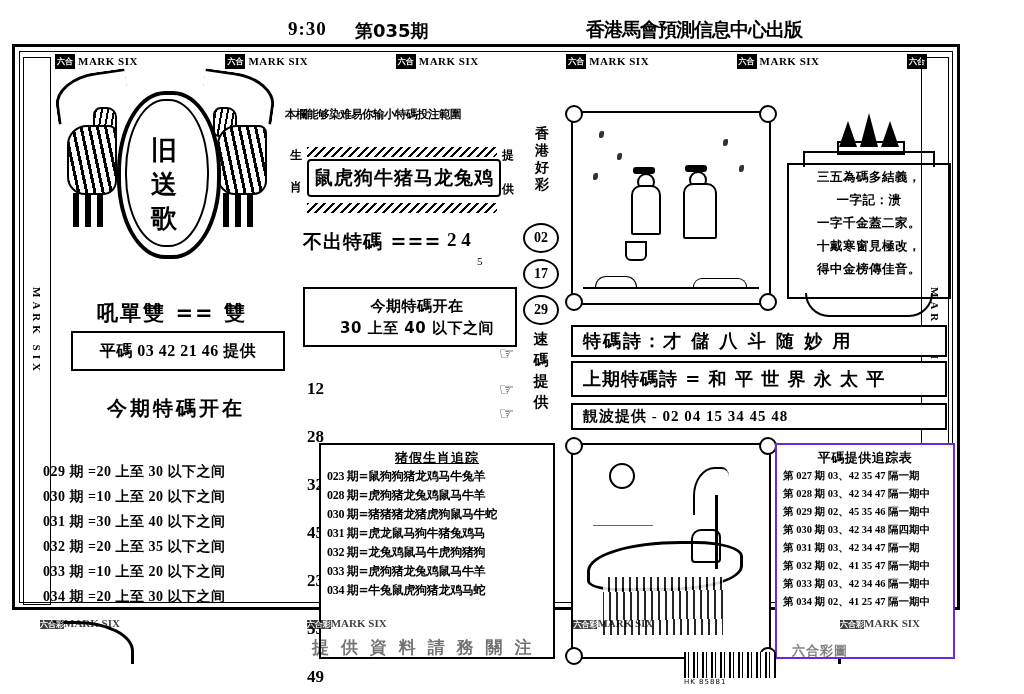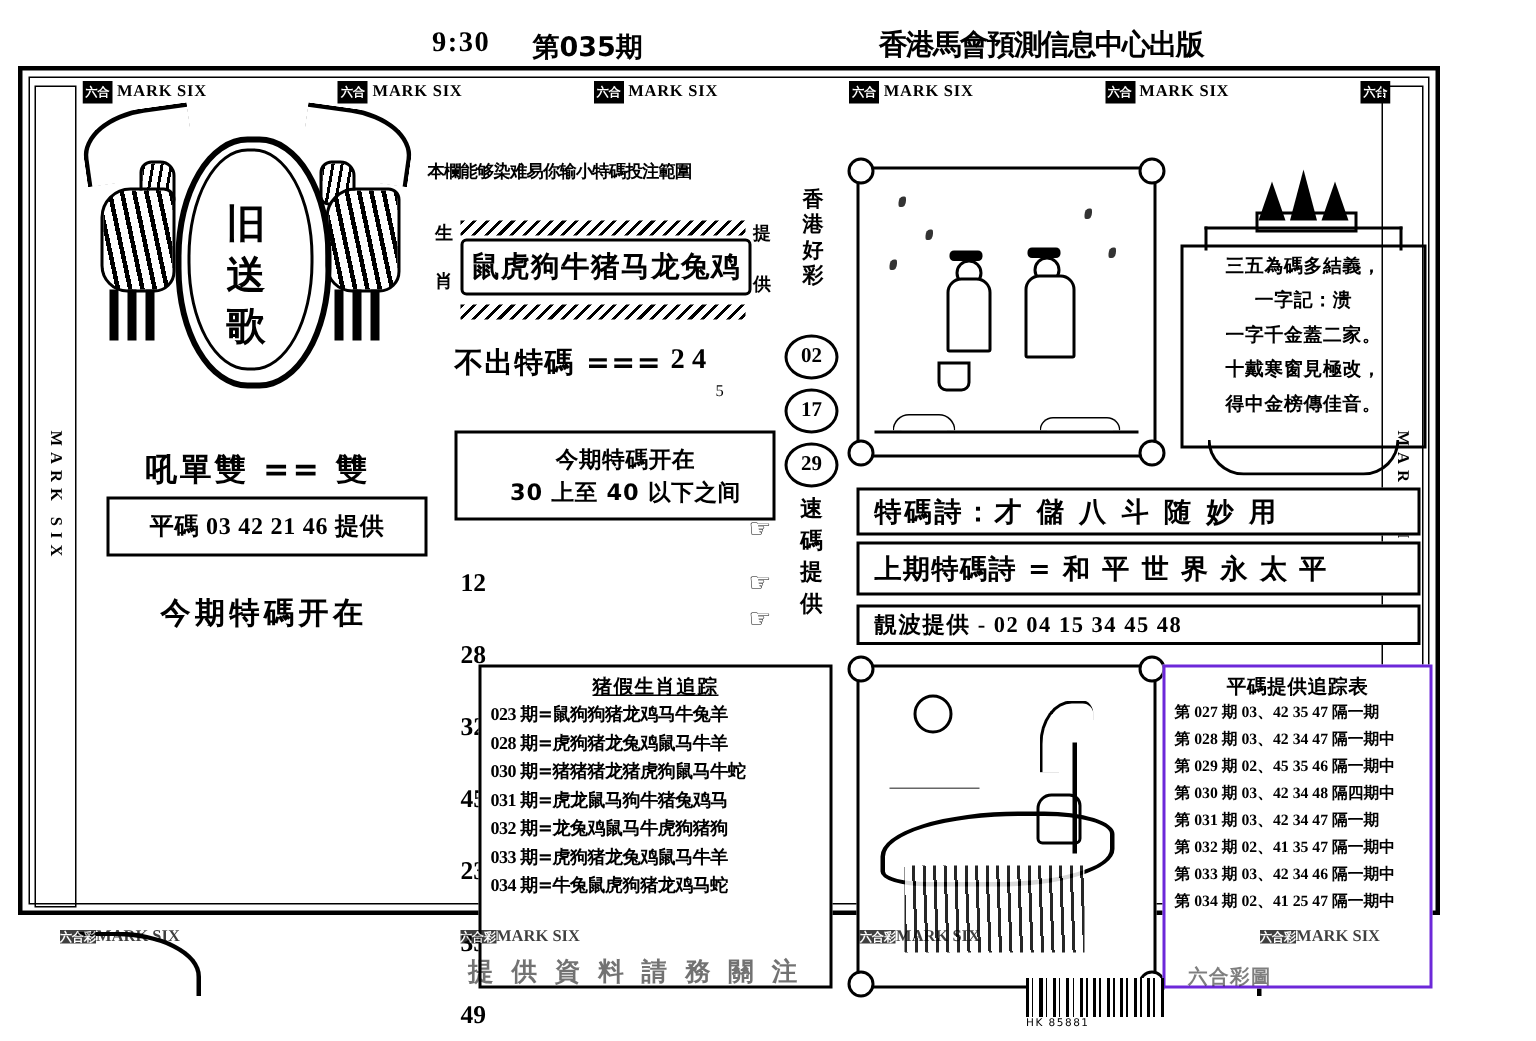--- a/index.html
+++ b/index.html
@@ -233,20 +233,28 @@
     </div>
     <div class="flourish fl1"></div>
     <div class="flourish fl2"></div>
 
     <div class="blk-oddeven">吼單雙 == 雙</div>
     <div class="blk-ping">
       <span>平碼 03 42 21 46 提供</span>
     </div>
     <div class="blk-track-title">今期特碼开在</div>
 
+    <div class="tracklist">
+      <div class="row">029 期 =20 上至 30 以下之间</div>
+      <div class="row">030 期 =10 上至 20 以下之间</div>
+      <div class="row">031 期 =30 上至 40 以下之间</div>
+      <div class="row">032 期 =20 上至 35 以下之间</div>
+      <div class="row">033 期 =10 上至 20 以下之间</div>
+      <div class="row">034 期 =20 上至 30 以下之间</div>
+    </div>
 
     <div class="mid">
       <div class="mid-note">本欄能够染难易你输小特碼投注範圍</div>
     </div>
 
     <div class="sheng">生</div>
     <div class="xiao">肖</div>
     <div class="ti">提</div>
     <div class="gong">供</div>
     <div class="zigzag a"></div>

